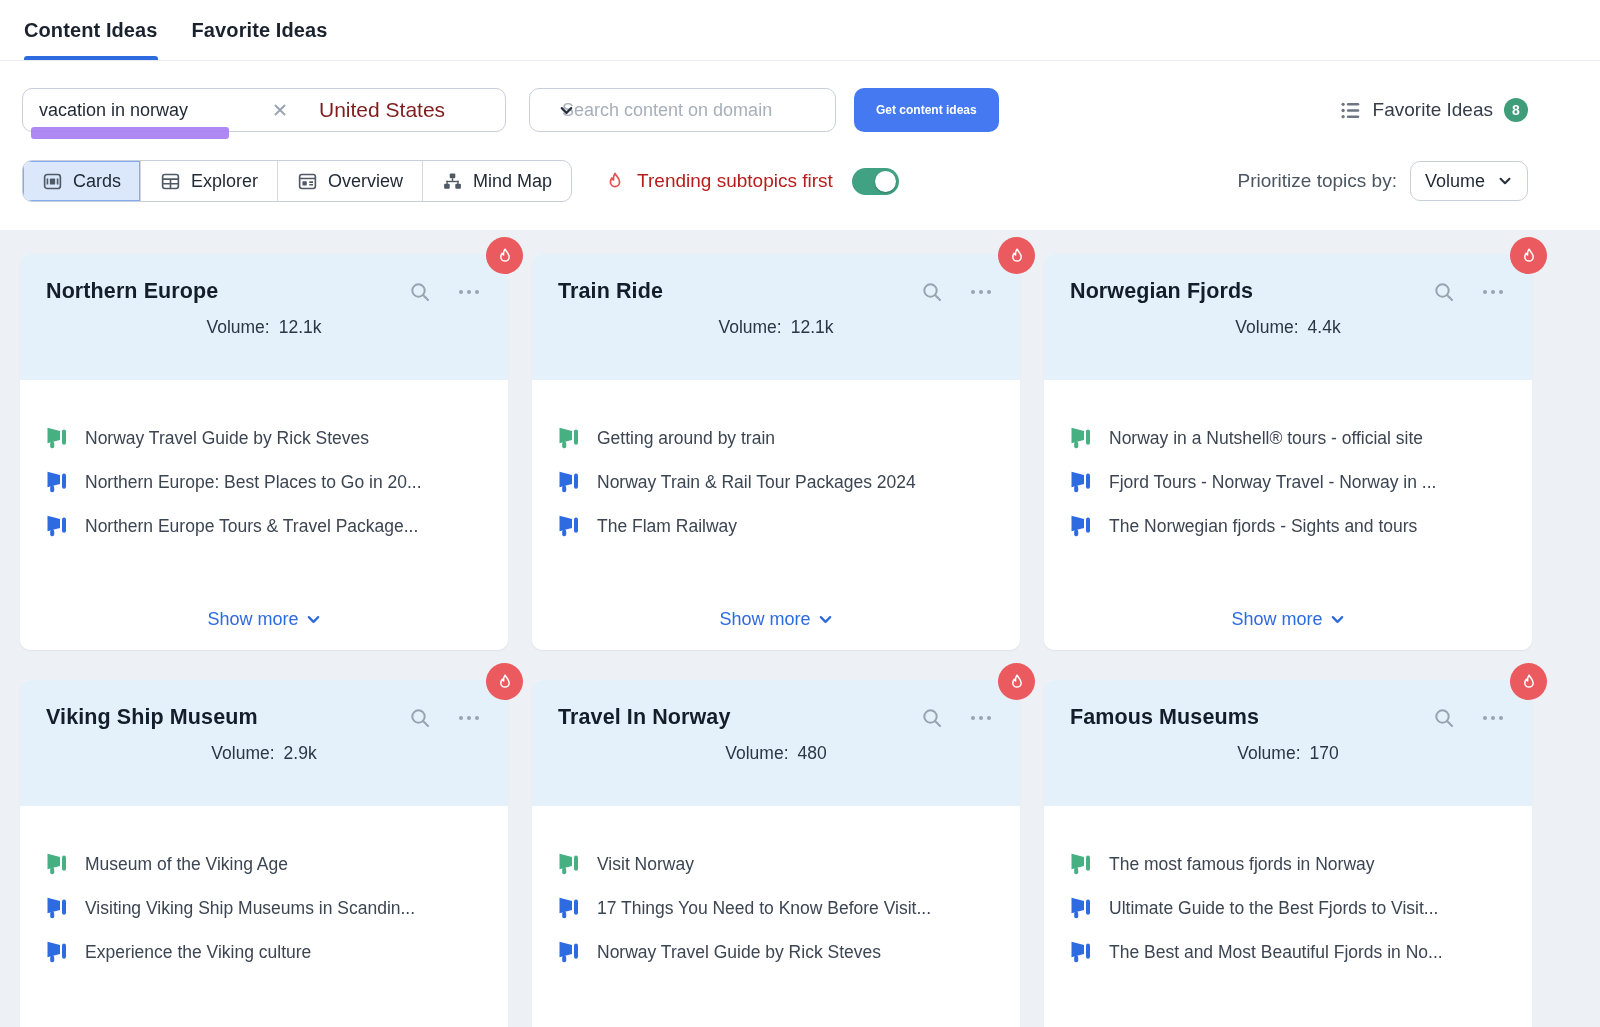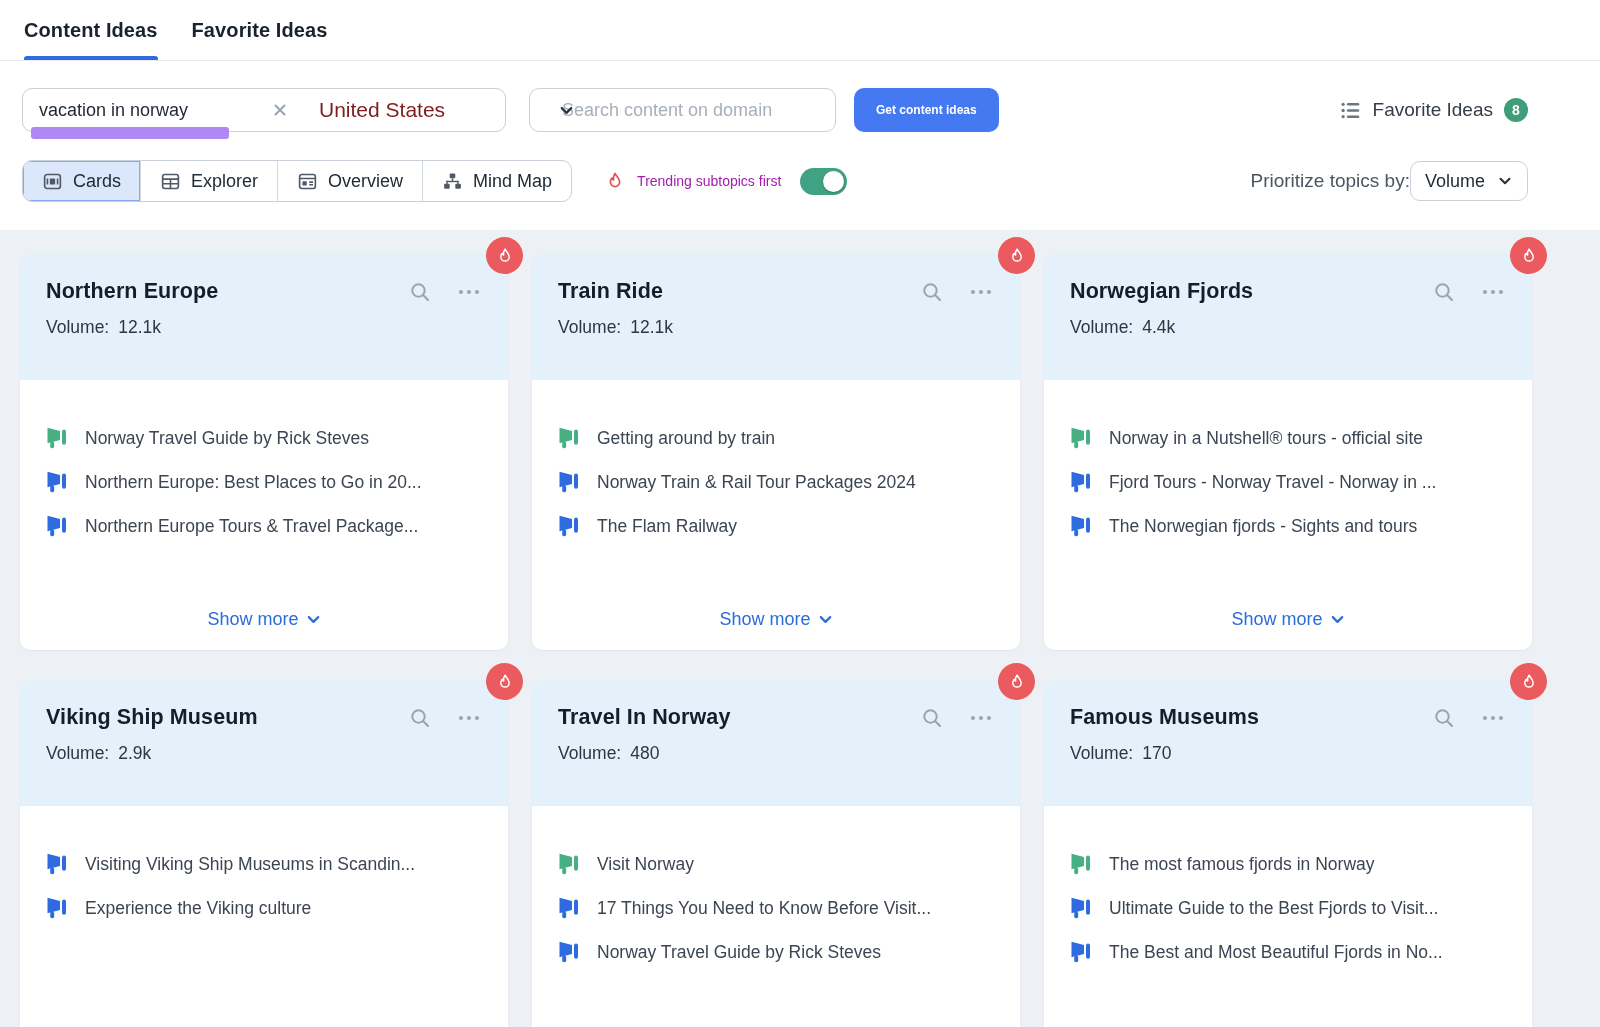--- a/index.html
+++ b/index.html
@@ -29,39 +29,39 @@
   .fav-group .fav-label { font-size:19px; color:#343c48; }
   .count-badge { width:24px; height:24px; border-radius:50%; background:#3f9d7a; color:#fff; font-size:14px; font-weight:700; display:flex; align-items:center; justify-content:center; }
 
   .row2 { margin-top:28px; display:flex; align-items:center; }
   .seg-group { display:flex; align-items:stretch; height:42px; border:1px solid #c9d0d9; border-radius:10px; background:#fff; overflow:hidden; }
   .seg { display:flex; align-items:center; gap:10px; padding:0 19px; font-size:18px; color:#222b36; cursor:pointer; border-right:1px solid #d3d9e0; }
   .seg:last-child { border-right:none; }
   .seg .segicon { color:#505a66; display:flex; }
   .seg.active { background:#dbe8fb; box-shadow:inset 0 0 0 1px #84a9ee; border-radius:0; }
   .trend-group { margin-left:32px; display:flex; align-items:center; gap:11px; }
-  .trend-label { font-size:14px; color:#a21caf; }
+  .trend-label { font-size:19px; color:#b91c1c; }
   .toggle { margin-left:8px; width:47px; height:27px; border-radius:14px; background:#41a183; position:relative; cursor:pointer; flex:0 0 auto; }
   .toggle .knob { position:absolute; top:3px; right:3px; width:21px; height:21px; border-radius:50%; background:#fff; box-shadow:0 1px 2px rgba(0,0,0,.25); }
-  .prio-group { margin-left:auto; display:flex; align-items:center; }
+  .prio-group { margin-left:auto; display:flex; align-items:center; gap:13px; }
   .prio-label { font-size:19px; color:#4c5663; }
   .prio-select { height:40px; border:1px solid #c9d0d9; border-radius:10px; background:#fff; display:flex; align-items:center; gap:12px; padding:0 14px; cursor:pointer; }
   .prio-select span { font-size:18px; color:#1f2834; }
 
   
   .content { background:#edf1f6; height:799px; padding:24px 68px 0 20px; }
   .grid { display:grid; grid-template-columns:repeat(3,1fr); column-gap:24px; row-gap:30px; grid-auto-rows:396px; }
   .card { position:relative; background:#fff; border-radius:10px; box-shadow:0 1px 2px rgba(16,24,40,.06); display:flex; flex-direction:column; }
   .flame-badge { position:absolute; top:-17px; right:-15px; width:37px; height:37px; border-radius:50%; background:#ea5a5e; display:flex; align-items:center; justify-content:center; z-index:2; }
   .card-head { background:#e4f1fa; border-radius:10px 10px 0 0; padding:25px 26px 0; height:126px; flex:0 0 auto; }
   .head-top { display:flex; align-items:center; }
   .card-title { font-size:21.5px; font-weight:700; color:#141d2b; letter-spacing:.1px; }
   .head-icons { margin-left:auto; display:flex; align-items:center; gap:24px; color:#98a3af; }
   .head-icons .hicon { display:flex; cursor:pointer; }
-  .vol-row { margin-top:13px; font-size:17.5px; color:#2c3644; display:flex; gap:9px; }
+  .vol-row { margin-top:13px; font-size:17.5px; color:#2c3644; display:flex; gap:9px;justify-content:center; }
   .card-body { flex:1; display:flex; flex-direction:column; padding:46px 26px 16px; overflow:hidden; }
   .subtopics { list-style:none; }
   .subtopics li { display:flex; align-items:center; gap:15px; height:24px; margin-bottom:20px; cursor:pointer; }
   .subtopics li .megaphone { flex:0 0 auto; display:flex; }
   .subtopics li.green .megaphone { color:#47b083; }
   .subtopics li.blue  .megaphone { color:#2e6be0; }
   .subtopics li .txt { font-size:17.5px; color:#3c4552; white-space:nowrap; overflow:hidden; }
   .show-more { margin-top:auto; align-self:center; display:flex; align-items:center; gap:7px; background:none; border:none; color:#2b6ce0; font-size:18px; font-weight:500; font-family:inherit; cursor:pointer; padding:4px 2px; }
 </style>
 </head>
@@ -427,20 +427,30 @@
           </span>
         </div>
       </div>
       <div class="vol-row">
         <span>Volume:</span>
         <span>2.9k</span>
       </div>
     </div>
     <div class="card-body">
       <ul class="subtopics">
+  <li class="green">
+    <span class="megaphone">
+      <svg width="24" height="22" viewBox="0 0 24 22" fill="currentColor">
+        <polygon points="1.5,0.8 1.5,16.2 14,13 14,4"></polygon>
+        <rect x="4.2" y="14.6" width="4" height="6.6" rx="1.8"></rect>
+        <rect x="16" y="2.6" width="4" height="15.2" rx="2"></rect>
+      </svg>
+    </span>
+    <span class="txt">Museum of the Viking Age</span>
+  </li>
 
   <li class="blue">
     <span class="megaphone">
       <svg width="24" height="22" viewBox="0 0 24 22" fill="currentColor">
         <polygon points="1.5,0.8 1.5,16.2 14,13 14,4"></polygon>
         <rect x="4.2" y="14.6" width="4" height="6.6" rx="1.8"></rect>
         <rect x="16" y="2.6" width="4" height="15.2" rx="2"></rect>
       </svg>
     </span>
     <span class="txt">Visiting Viking Ship Museums in Scandin...</span>

